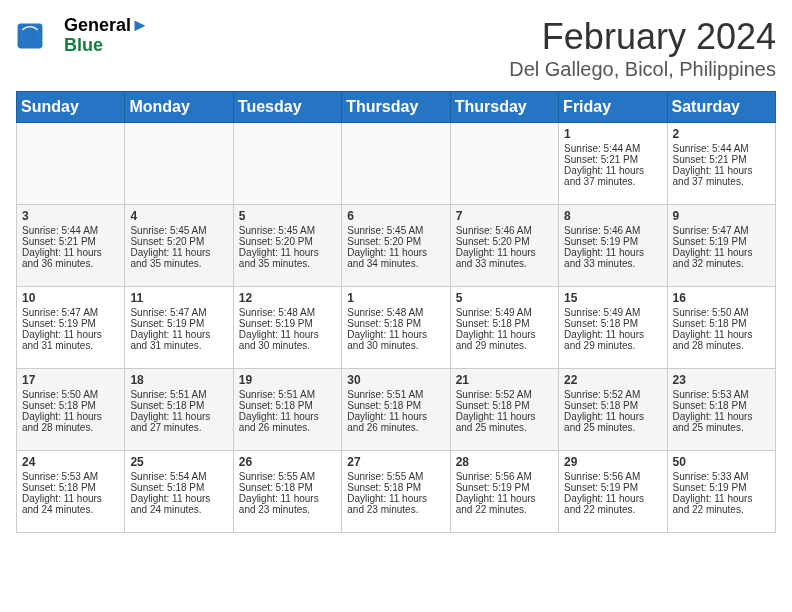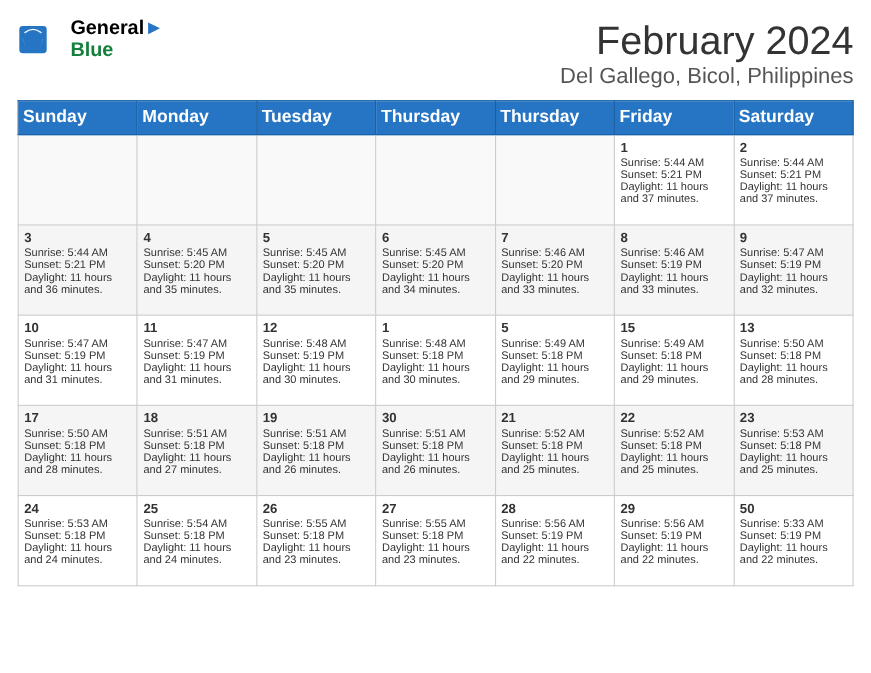--- a/index.html
+++ b/index.html
@@ -232,21 +232,21 @@
           <div>and 29 minutes.</div>
         </td>
         <td>
           <span class="day-num">15</span>
           <div>Sunrise: 5:49 AM</div>
           <div>Sunset: 5:18 PM</div>
           <div>Daylight: 11 hours</div>
           <div>and 29 minutes.</div>
         </td>
         <td>
-          <span class="day-num">13</span>
+          <span class="day-num">16</span>
           <div>Sunrise: 5:50 AM</div>
           <div>Sunset: 5:18 PM</div>
           <div>Daylight: 11 hours</div>
           <div>and 28 minutes.</div>
         </td>
       </tr>
       <tr>
         <td>
           <span class="day-num">17</span>
           <div>Sunrise: 5:50 AM</div>

